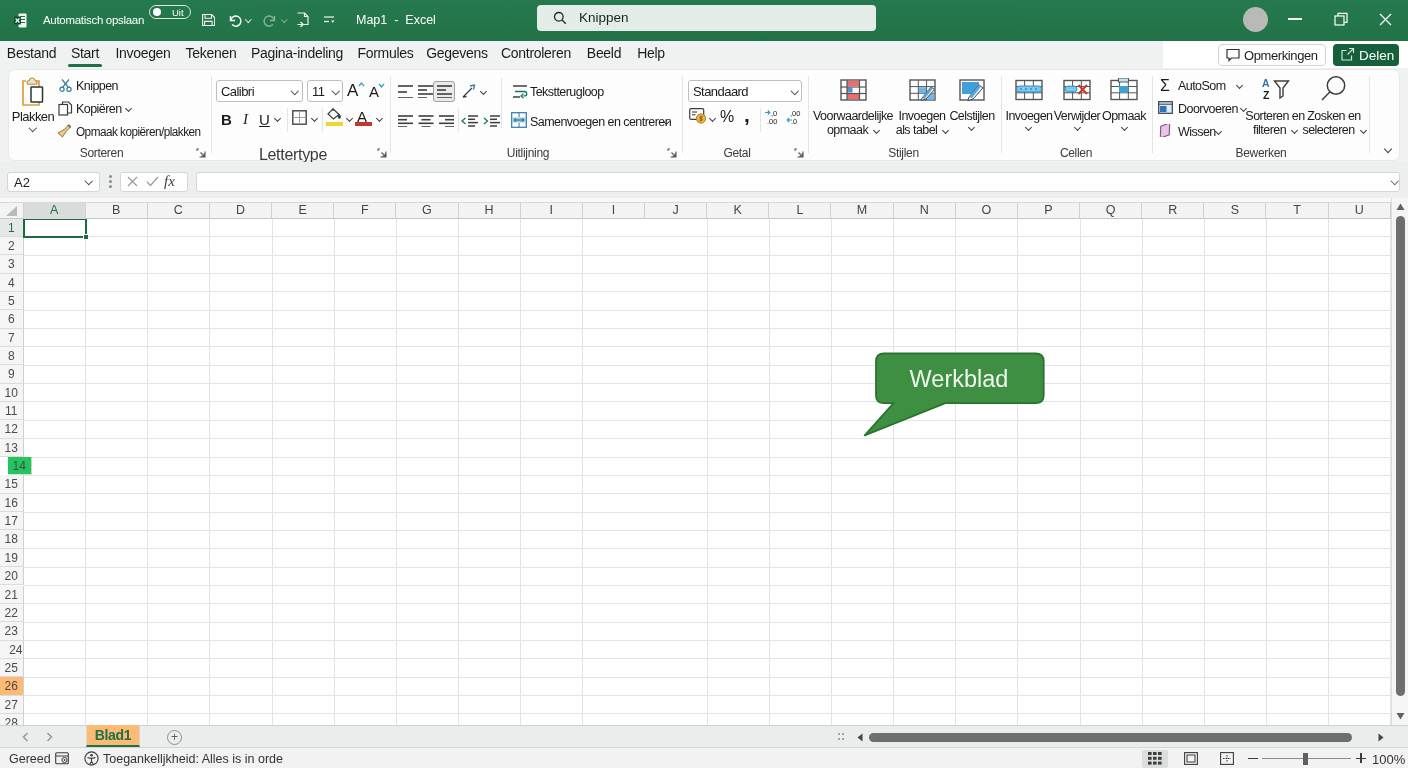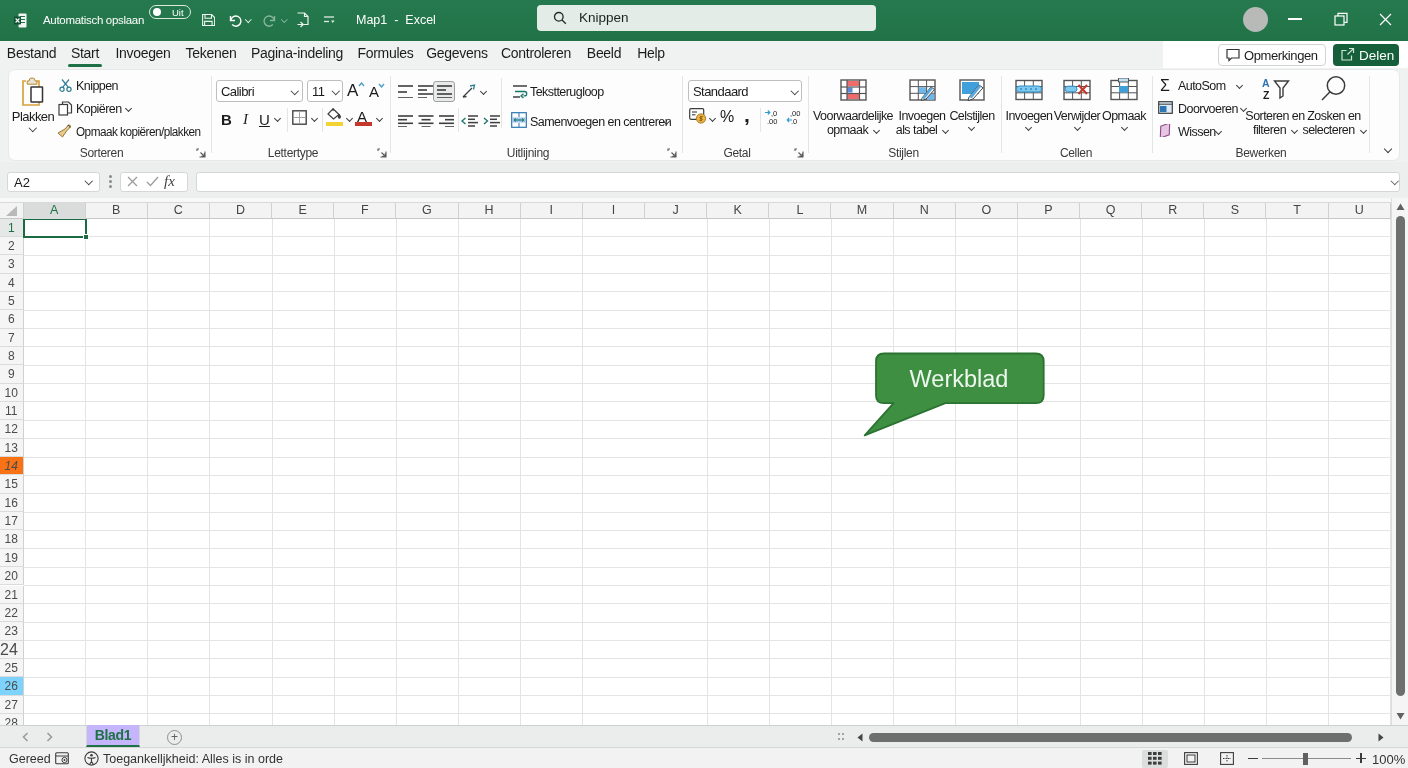--- a/index.html
+++ b/index.html
@@ -83,21 +83,21 @@
 <div class="abs" style="left:0;top:68px;width:1408px;height:94px;background:#f0f2f1;">
 <div class="abs" style="left:8px;top:1px;width:1392px;height:92px;background:#fdfdfd;border-radius:7px;border:1px solid #e7e9e8;"></div>
 <div class="abs" style="left:210.5px;top:8px;width:1px;height:77px;background:#e3e5e4;"></div>
 <div class="abs" style="left:390px;top:8px;width:1px;height:77px;background:#e3e5e4;"></div>
 <div class="abs" style="left:681.5px;top:8px;width:1px;height:77px;background:#e3e5e4;"></div>
 <div class="abs" style="left:807.5px;top:8px;width:1px;height:77px;background:#e3e5e4;"></div>
 <div class="abs" style="left:1000.5px;top:8px;width:1px;height:77px;background:#e3e5e4;"></div>
 <div class="abs" style="left:1152px;top:8px;width:1px;height:77px;background:#e3e5e4;"></div>
 <div class="abs" style="left:1369px;top:8px;width:1px;height:77px;background:#e3e5e4;"></div>
 <div class="abs" style="left:41.5px;top:78px;width:120px;text-align:center;font-size:12px;letter-spacing:-0.3px;color:#3a3a3a;">Sorteren</div>
-<div class="abs" style="left:233px;top:78px;width:120px;text-align:center;font-size:12px;letter-spacing:-0.3px;color:#3a3a3a;">Lettertype</div>
+<div class="abs" style="left:233px;top:78px;width:120px;text-align:center;font-size:16px;letter-spacing:-0.3px;color:#3a3a3a;">Lettertype</div>
 <div class="abs" style="left:468px;top:78px;width:120px;text-align:center;font-size:12px;letter-spacing:-0.3px;color:#3a3a3a;">Uitlijning</div>
 <div class="abs" style="left:677px;top:78px;width:120px;text-align:center;font-size:12px;letter-spacing:-0.3px;color:#3a3a3a;">Getal</div>
 <div class="abs" style="left:843.5px;top:78px;width:120px;text-align:center;font-size:12px;letter-spacing:-0.3px;color:#3a3a3a;">Stijlen</div>
 <div class="abs" style="left:1016px;top:78px;width:120px;text-align:center;font-size:12px;letter-spacing:-0.3px;color:#3a3a3a;">Cellen</div>
 <div class="abs" style="left:1201px;top:78px;width:120px;text-align:center;font-size:12px;letter-spacing:-0.3px;color:#3a3a3a;">Bewerken</div>
 <svg class="abs" style="left:196px;top:80px" width="10" height="10" viewBox="0 0 10 10">
       <path d="M1 3 v-2 h2 M9 3.5 v5.5 h-5.5 M4.5 4.5 l3.5 3.5 M8.3 5.2 v3 h-3" fill="none" stroke="#5a5a5a" stroke-width="1.1"></path>
     </svg>
 <svg class="abs" style="left:377px;top:80px" width="10" height="10" viewBox="0 0 10 10">
       <path d="M1 3 v-2 h2 M9 3.5 v5.5 h-5.5 M4.5 4.5 l3.5 3.5 M8.3 5.2 v3 h-3" fill="none" stroke="#5a5a5a" stroke-width="1.1"></path>
@@ -432,33 +432,33 @@
 <div class="abs" style="left:0;top:55.05px;width:23.5px;height:18.35px;background:#f4f5f4;border-right:1px solid #cfd1d0;border-bottom:1px solid #dadcdb;color:#4a4c4b;font-size:12px;text-align:center;line-height:18.35px;">4</div>
 <div class="abs" style="left:0;top:73.40px;width:23.5px;height:18.35px;background:#f4f5f4;border-right:1px solid #cfd1d0;border-bottom:1px solid #dadcdb;color:#4a4c4b;font-size:12px;text-align:center;line-height:18.35px;">5</div>
 <div class="abs" style="left:0;top:91.75px;width:23.5px;height:18.35px;background:#f4f5f4;border-right:1px solid #cfd1d0;border-bottom:1px solid #dadcdb;color:#4a4c4b;font-size:12px;text-align:center;line-height:18.35px;">6</div>
 <div class="abs" style="left:0;top:110.10px;width:23.5px;height:18.35px;background:#f4f5f4;border-right:1px solid #cfd1d0;border-bottom:1px solid #dadcdb;color:#4a4c4b;font-size:12px;text-align:center;line-height:18.35px;">7</div>
 <div class="abs" style="left:0;top:128.45px;width:23.5px;height:18.35px;background:#f4f5f4;border-right:1px solid #cfd1d0;border-bottom:1px solid #dadcdb;color:#4a4c4b;font-size:12px;text-align:center;line-height:18.35px;">8</div>
 <div class="abs" style="left:0;top:146.80px;width:23.5px;height:18.35px;background:#f4f5f4;border-right:1px solid #cfd1d0;border-bottom:1px solid #dadcdb;color:#4a4c4b;font-size:12px;text-align:center;line-height:18.35px;">9</div>
 <div class="abs" style="left:0;top:165.15px;width:23.5px;height:18.35px;background:#f4f5f4;border-right:1px solid #cfd1d0;border-bottom:1px solid #dadcdb;color:#4a4c4b;font-size:12px;text-align:center;line-height:18.35px;">10</div>
 <div class="abs" style="left:0;top:183.50px;width:23.5px;height:18.35px;background:#f4f5f4;border-right:1px solid #cfd1d0;border-bottom:1px solid #dadcdb;color:#4a4c4b;font-size:12px;text-align:center;line-height:18.35px;">11</div>
 <div class="abs" style="left:0;top:201.85px;width:23.5px;height:18.35px;background:#f4f5f4;border-right:1px solid #cfd1d0;border-bottom:1px solid #dadcdb;color:#4a4c4b;font-size:12px;text-align:center;line-height:18.35px;">12</div>
 <div class="abs" style="left:0;top:220.20px;width:23.5px;height:18.35px;background:#f4f5f4;border-right:1px solid #cfd1d0;border-bottom:1px solid #dadcdb;color:#4a4c4b;font-size:12px;text-align:center;line-height:18.35px;">13</div>
-<div class="abs" style="left:0;top:238.55px;width:23.5px;height:18.35px;background:#f97316;border-right:1px solid #cfd1d0;border-bottom:1px solid #dadcdb;color:#4a4c4b;font-size:12px;text-align:center;line-height:18.35px;font-style:italic;">14</div>
+<div class="abs" style="left:8px;top:238.55px;width:23.5px;height:18.35px;background:#22c55e;border-right:1px solid #cfd1d0;border-bottom:1px solid #dadcdb;color:#4a4c4b;font-size:12px;text-align:center;line-height:18.35px;">14</div>
 <div class="abs" style="left:0;top:256.90px;width:23.5px;height:18.35px;background:#f4f5f4;border-right:1px solid #cfd1d0;border-bottom:1px solid #dadcdb;color:#4a4c4b;font-size:12px;text-align:center;line-height:18.35px;">15</div>
 <div class="abs" style="left:0;top:275.25px;width:23.5px;height:18.35px;background:#f4f5f4;border-right:1px solid #cfd1d0;border-bottom:1px solid #dadcdb;color:#4a4c4b;font-size:12px;text-align:center;line-height:18.35px;">16</div>
 <div class="abs" style="left:0;top:293.60px;width:23.5px;height:18.35px;background:#f4f5f4;border-right:1px solid #cfd1d0;border-bottom:1px solid #dadcdb;color:#4a4c4b;font-size:12px;text-align:center;line-height:18.35px;">17</div>
 <div class="abs" style="left:0;top:311.95px;width:23.5px;height:18.35px;background:#f4f5f4;border-right:1px solid #cfd1d0;border-bottom:1px solid #dadcdb;color:#4a4c4b;font-size:12px;text-align:center;line-height:18.35px;">18</div>
 <div class="abs" style="left:0;top:330.30px;width:23.5px;height:18.35px;background:#f4f5f4;border-right:1px solid #cfd1d0;border-bottom:1px solid #dadcdb;color:#4a4c4b;font-size:12px;text-align:center;line-height:18.35px;">19</div>
 <div class="abs" style="left:0;top:348.65px;width:23.5px;height:18.35px;background:#f4f5f4;border-right:1px solid #cfd1d0;border-bottom:1px solid #dadcdb;color:#4a4c4b;font-size:12px;text-align:center;line-height:18.35px;">20</div>
 <div class="abs" style="left:0;top:367.00px;width:23.5px;height:18.35px;background:#f4f5f4;border-right:1px solid #cfd1d0;border-bottom:1px solid #dadcdb;color:#4a4c4b;font-size:12px;text-align:center;line-height:18.35px;">21</div>
 <div class="abs" style="left:0;top:385.35px;width:23.5px;height:18.35px;background:#f4f5f4;border-right:1px solid #cfd1d0;border-bottom:1px solid #dadcdb;color:#4a4c4b;font-size:12px;text-align:center;line-height:18.35px;">22</div>
 <div class="abs" style="left:0;top:403.70px;width:23.5px;height:18.35px;background:#f4f5f4;border-right:1px solid #cfd1d0;border-bottom:1px solid #dadcdb;color:#4a4c4b;font-size:12px;text-align:center;line-height:18.35px;">23</div>
-<div class="abs" style="left:0;top:422.05px;width:23.5px;height:18.35px;background:#f4f5f4;border-right:1px solid #cfd1d0;border-bottom:1px solid #dadcdb;color:#4a4c4b;font-size:16px;text-align:left;line-height:18.35px;">24</div>
+<div class="abs" style="left:0;top:422.05px;width:23.5px;height:18.35px;background:#f4f5f4;border-right:1px solid #cfd1d0;border-bottom:1px solid #dadcdb;color:#4a4c4b;font-size:12px;text-align:right;line-height:18.35px;">24</div>
 <div class="abs" style="left:0;top:440.40px;width:23.5px;height:18.35px;background:#f4f5f4;border-right:1px solid #cfd1d0;border-bottom:1px solid #dadcdb;color:#4a4c4b;font-size:12px;text-align:center;line-height:18.35px;">25</div>
-<div class="abs" style="left:0;top:458.75px;width:23.5px;height:18.35px;background:#7dd3fc;border-right:1px solid #cfd1d0;border-bottom:1px solid #dadcdb;color:#4a4c4b;font-size:12px;text-align:center;line-height:18.35px;">26</div>
+<div class="abs" style="left:0;top:458.75px;width:23.5px;height:18.35px;background:#fdba74;border-right:1px solid #cfd1d0;border-bottom:1px solid #dadcdb;color:#4a4c4b;font-size:12px;text-align:center;line-height:18.35px;">26</div>
 <div class="abs" style="left:0;top:477.10px;width:23.5px;height:18.35px;background:#f4f5f4;border-right:1px solid #cfd1d0;border-bottom:1px solid #dadcdb;color:#4a4c4b;font-size:12px;text-align:center;line-height:18.35px;">27</div>
 <div class="abs" style="left:0;top:495.45px;width:23.5px;height:18.35px;background:#f4f5f4;border-right:1px solid #cfd1d0;border-bottom:1px solid #dadcdb;color:#4a4c4b;font-size:12px;text-align:center;line-height:18.35px;">28</div>
 <div class="abs" style="left:23.0px;top:-1px;width:63.65px;height:20.85px;border:2px solid #1a6b41;background:#fff;"></div>
 <div class="abs" style="left:82.65px;top:15.85px;width:6px;height:6px;background:#1a6b41;border:1px solid #fff;"></div>
 </div>
 <svg class="abs" style="left:858px;top:348px" width="200" height="95" viewBox="0 0 200 95">
 <path d="M26 5.5 H177.7 Q185.7 5.5 185.7 13.5 V47.2 Q185.7 55.2 177.7 55.2 H87.3 L6.7 87.4 L35.6 55.2 H26 Q18 55.2 18 47.2 V13.5 Q18 5.5 26 5.5 Z" fill="#3f8f43" stroke="#2a7330" stroke-width="1.8" stroke-linejoin="round"></path>
 <text x="101" y="38.5" text-anchor="middle" font-size="23.5" fill="#eef7ee" font-family="Liberation Sans">Werkblad</text>
 </svg>
 <div class="abs" style="left:1390.8px;top:198px;width:17.2px;height:527px;background:#f4f5f4;border-left:1px solid #dcdedd;">
@@ -470,21 +470,21 @@
       <path d="M4.5 7.5 L8.5 1 H0.5 z" fill="#606260"></path>
     </svg>
 </div>
 <div class="abs" style="left:0;top:725px;width:1408px;height:22px;background:#ebedec;border-top:1px solid #cfd1d0;">
 <svg class="abs" style="left:22px;top:6px" width="7" height="10" viewBox="0 0 7 10">
       <path d="M5.5 1 L1.5 5 l4 4" fill="none" stroke="#9a9c9b" stroke-width="1.6"></path>
     </svg>
 <svg class="abs" style="left:46px;top:6px" width="7" height="10" viewBox="0 0 7 10">
       <path d="M1.5 1 L5.5 5 l-4 4" fill="none" stroke="#9a9c9b" stroke-width="1.6"></path>
     </svg>
-<div class="abs" style="left:86px;top:-1px;width:54px;height:22px;background:#c4b5fd;border-left:1px solid #d5d7d6;border-right:1px solid #d5d7d6;border-bottom:2.5px solid #1e7145;color:#1e7145;font-weight:bold;font-size:14px;text-align:center;line-height:20px;letter-spacing:-0.3px;">Blad1</div>
+<div class="abs" style="left:86px;top:-1px;width:54px;height:22px;background:#fdba74;border-left:1px solid #d5d7d6;border-right:1px solid #d5d7d6;border-bottom:2.5px solid #1e7145;color:#1e7145;font-weight:bold;font-size:14px;text-align:center;line-height:20px;letter-spacing:-0.3px;">Blad1</div>
 <div class="abs" style="left:167px;top:3.5px;width:15px;height:15px;border:1px solid #8d8f8e;border-radius:50%;color:#5d5f5e;font-size:12px;text-align:center;line-height:13px;">+</div>
 <div class="abs" style="left:838px;top:7px;width:2px;height:2px;border-radius:50%;background:#8a8c8b;"></div>
 <div class="abs" style="left:842px;top:7px;width:2px;height:2px;border-radius:50%;background:#8a8c8b;"></div>
 <div class="abs" style="left:838px;top:12px;width:2px;height:2px;border-radius:50%;background:#8a8c8b;"></div>
 <div class="abs" style="left:842px;top:12px;width:2px;height:2px;border-radius:50%;background:#8a8c8b;"></div>
 <svg class="abs" style="left:856px;top:7px" width="7" height="9" viewBox="0 0 7 9">
       <path d="M6.5 0.5 L1.5 4.5 l5 4 z" fill="#434543"></path>
     </svg>
 <div class="abs" style="left:869px;top:7px;width:483px;height:9px;background:#6d6f6e;border-radius:4.5px;"></div>
 <svg class="abs" style="left:1378px;top:7px" width="7" height="9" viewBox="0 0 7 9">

